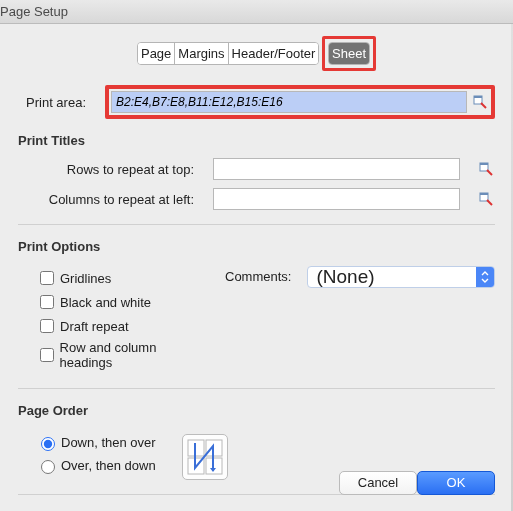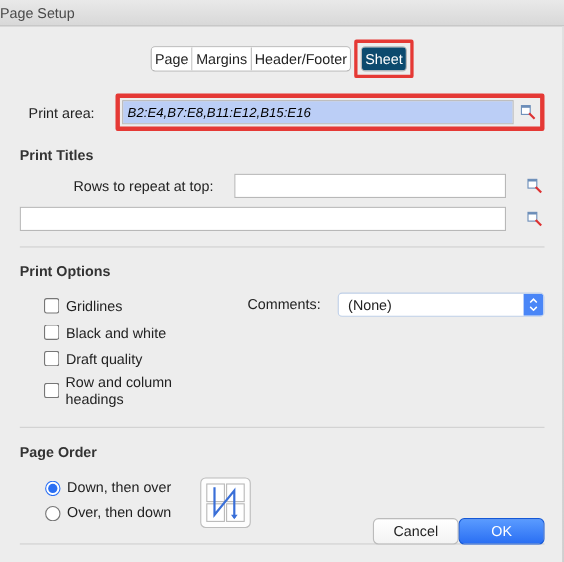--- a/index.html
+++ b/index.html
@@ -34,21 +34,21 @@
     background: #fff;
   }
   .tab {
     padding: 3px 3px;
     font-size: 13px;
     border-right: 1px solid #b5b5b5;
     cursor: default;
     background: #fff;
   }
   .tab:last-child { border-right: none; }
-  .tab.active { background: #0c4a6e; color: #fff; }
+  .tab.active { background: #737373; color: #fff; }
   .hl-red { border: 3px solid #e53935; border-radius: 2px; display: inline-block; }
   .hl-red-field { border: 4px solid #e53935; border-radius: 2px; padding: 2px; display: flex; align-items: center; }
 
   .row { display: flex; align-items: center; margin-bottom: 8px; gap: 13px; }
   .lbl-right { text-align: right; padding-right: 6px; color: #222; }
 
   input[type="text"] {
     flex: 1;
     height: 22px;
     border: 1px solid #b8b8b8;
@@ -85,21 +85,21 @@
   .select {
     flex: 1;
     height: 22px;
     border: 1px solid #bfcfe8;
     border-radius: 4px;
     background: #fff;
     display: flex;
     align-items: center;
     justify-content: space-between;
     padding: 0 0 0 8px;
-    font-size: 13px;
+    font-size: 19px;
     cursor: default;
     overflow: hidden;
   }
   .select .caret {
     width: 18px; height: 100%;
     background: #4a86f7;
     display: flex; align-items: center; justify-content: center;
     color: #fff;
   }
   .select .caret svg { display:block; }
@@ -189,20 +189,21 @@
       <input type="text" value="" style="">
       <span class="range-btn">
         <svg width="14" height="14" viewBox="0 0 14 14">
             <rect x="1" y="1" width="8" height="8" fill="#fff" stroke="#6b8db8"></rect>
             <rect x="1" y="1" width="8" height="2" fill="#6b8db8"></rect>
             <path d="M8 8 L13 13" stroke="#d33" stroke-width="2"></path>
           </svg>
       </span>
     </div>
     <div class="row">
+      <div class="lbl-right">Columns to repeat at left:</div>
       <input type="text" value="" style="">
       <span class="range-btn">
         <svg width="14" height="14" viewBox="0 0 14 14">
             <rect x="1" y="1" width="8" height="8" fill="#fff" stroke="#6b8db8"></rect>
             <rect x="1" y="1" width="8" height="2" fill="#6b8db8"></rect>
             <path d="M8 8 L13 13" stroke="#d33" stroke-width="2"></path>
           </svg>
       </span>
     </div>
   </div>
@@ -215,21 +216,21 @@
       <div class="cb-row">
           <input type="checkbox" style="">
           <span>Gridlines</span>
         </div>
       <div class="cb-row">
           <input type="checkbox" style="">
           <span>Black and white</span>
         </div>
       <div class="cb-row">
           <input type="checkbox" style="">
-          <span>Draft quality</span>
+          <span>Draft repeat</span>
         </div>
       <div class="cb-row">
           <input type="checkbox" style="">
           <span>Row and column headings</span>
         </div>
     </div>
     <div class="options-right">
       <div class="lbl-right">Comments:</div>
       <div class="select">
         <span>(None)</span>

